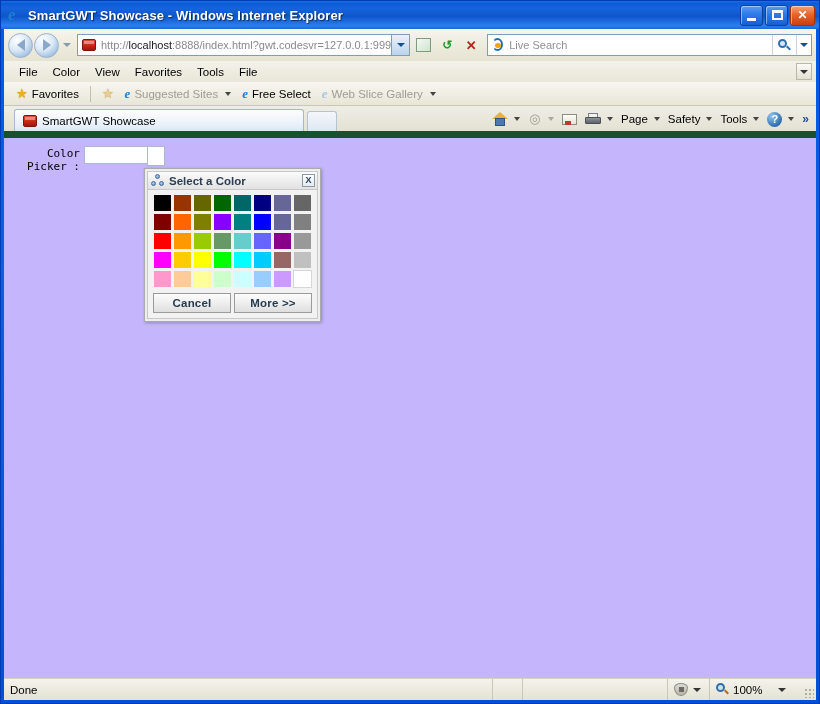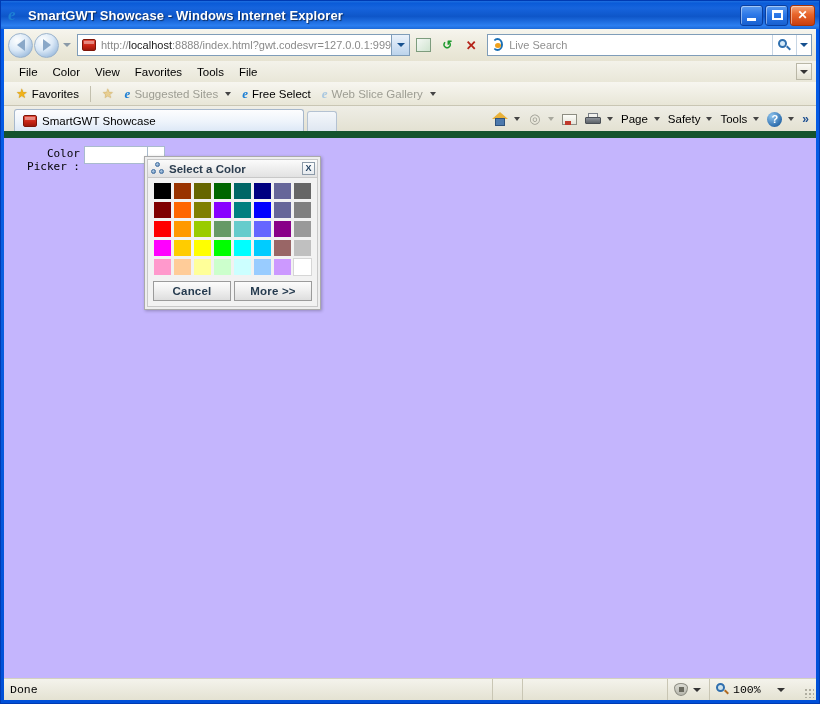--- a/index.html
+++ b/index.html
@@ -330,21 +330,21 @@
   .form-pickbtn {
     width: 18px; height: 20px;
     border: 1px solid #a9bbcd;
     background: #ffffff;
     margin-left: -1px;
   }
 
   
   .dialog {
     position: absolute;
-    left: 140px; top: 18px;
+    left: 140px; top: 30px;
     width: 177px;
     background: #eeeeee;
     border: 1px solid #aaaaaa;
     box-shadow: 1px 1px 3px rgba(0,0,0,.25);
     padding: 2px;
   }
   .dlg-title {
     height: 19px;
     background: linear-gradient(to bottom,#fbfbfb 0%, #eeeeee 50%, #e2e2e2 100%);
     border: 1px solid #c8c8c8;
@@ -418,21 +418,20 @@
     color: #000;
   }
   .sb-cell {
     height: 100%;
     display: flex;
     align-items: center;
     padding: 0 6px;
     border-right: 1px solid #c9c6b4;
     gap: 4px;
     white-space: nowrap;
-    font-family: Liberation Mono, monospace;
   }
   .sb-done { flex: 1 1 auto; border-right: 1px solid #c9c6b4; }
   .sb-blank1 { width: 30px; }
   .sb-blank2 { width: 145px; }
   .sb-zone { width: 150px; }
   .sb-sec { width: 42px; }
   .sb-zoom { width: 92px; border-right: none; }
   .sb-grip {
     width: 14px; height: 100%;
     display: flex; align-items: flex-end; justify-content: flex-end;

